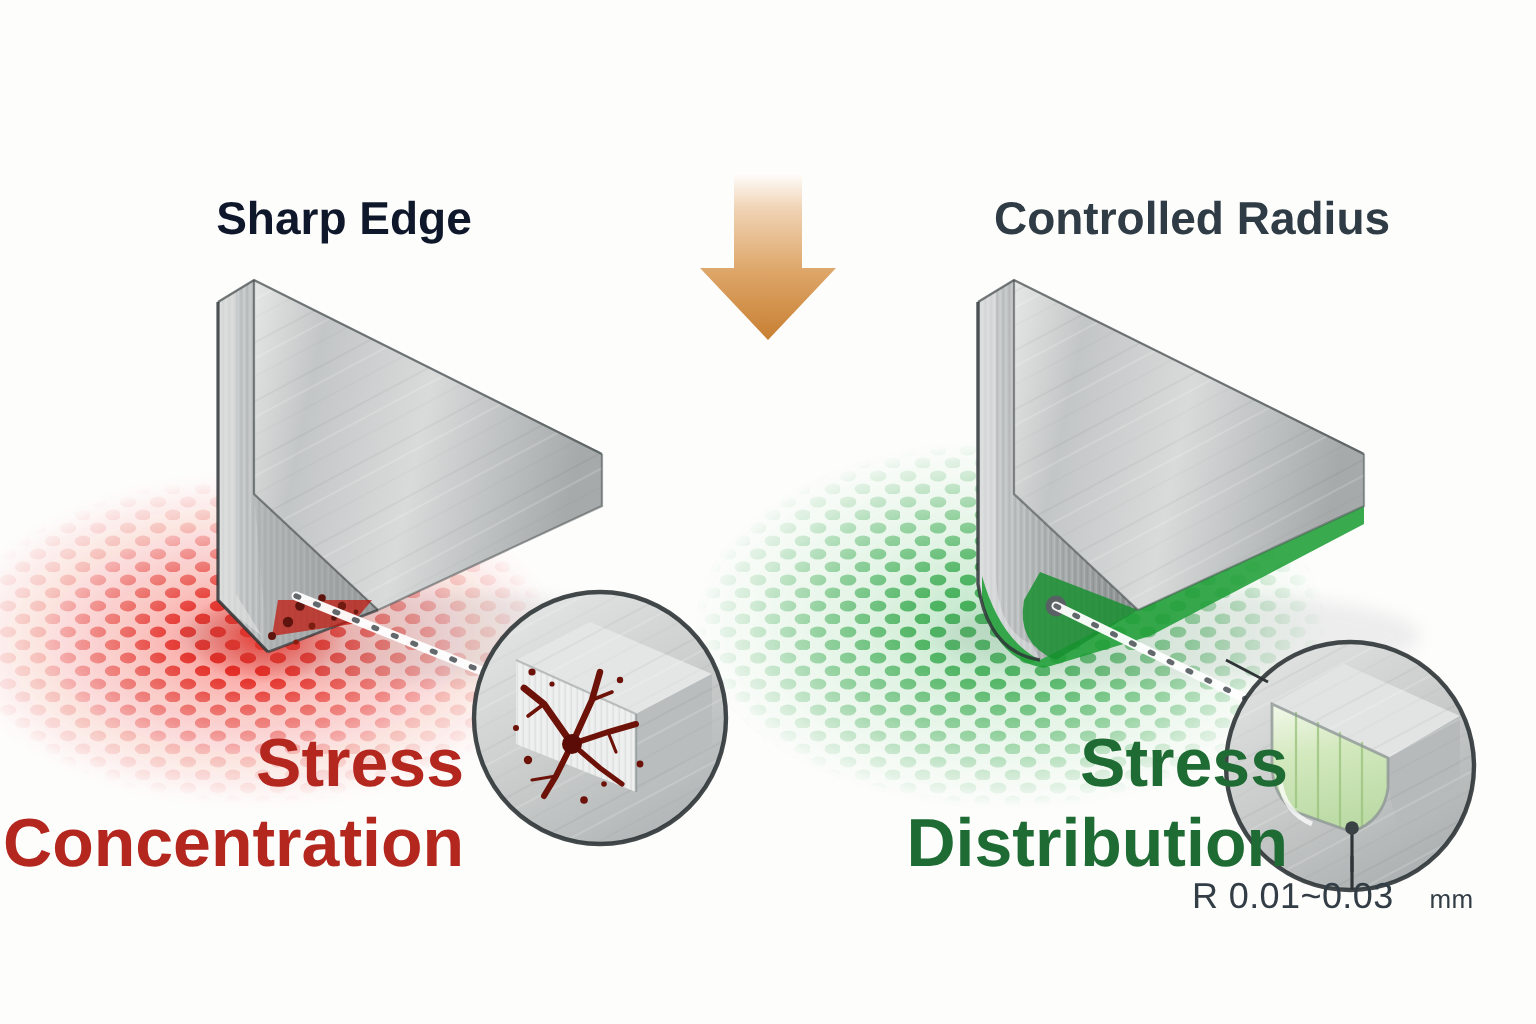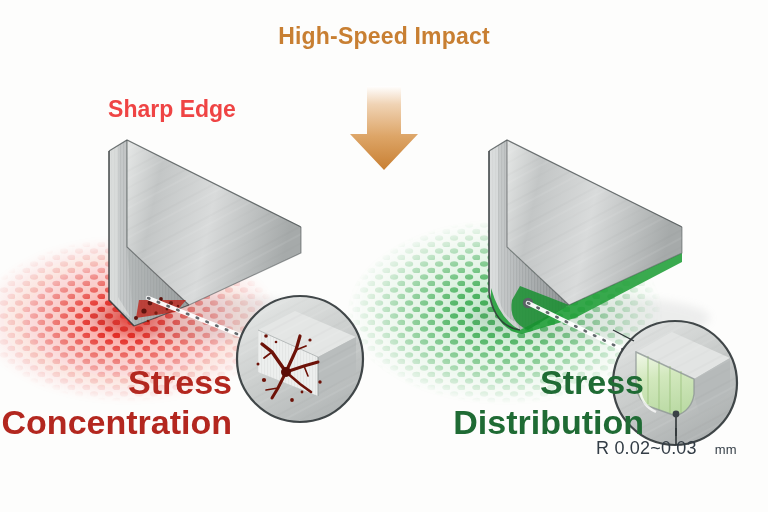--- a/index.html
+++ b/index.html
@@ -333,26 +333,26 @@
 
       <line x1="676" y1="428" x2="676" y2="436" stroke="#2f3537" stroke-width="1.5"></line>
       <line x1="613" y1="330" x2="634" y2="341" stroke="#2f3537" stroke-width="1.4"></line>
     </g>
 
     <g>
       <path d="M367,86 L401,86 L401,134 L418,134 L384,170 L350,134 L367,134 Z" fill="url(#arrowGrad)"></path>
     </g>
   </svg>
 
-  <div class="abs impact-head">High-Speed Impact</div>
-
-  <div class="abs panel-title t-left" style="color: #ef4444;">Sharp Edge</div>
+
+  <div class="abs panel-title t-left" style="color: #0f172a;">Sharp Edge</div>
+  <div class="abs panel-title t-right" style="color: rgb(47, 59, 69);">Controlled Radius</div>
 
   <div class="abs cap cap-left" style="color: rgb(179, 39, 31);">Stress
 Concentration</div>
   <div class="abs cap cap-right" style="color: rgb(31, 107, 52);">Stress
 Distribution</div>
 
   <div class="abs rnote">
-    <span>R 0.02~0.03</span><span class="unit">mm</span>
+    <span>R 0.01~0.03</span><span class="unit">mm</span>
   </div>
 
 </div>
 
 </body></html>

